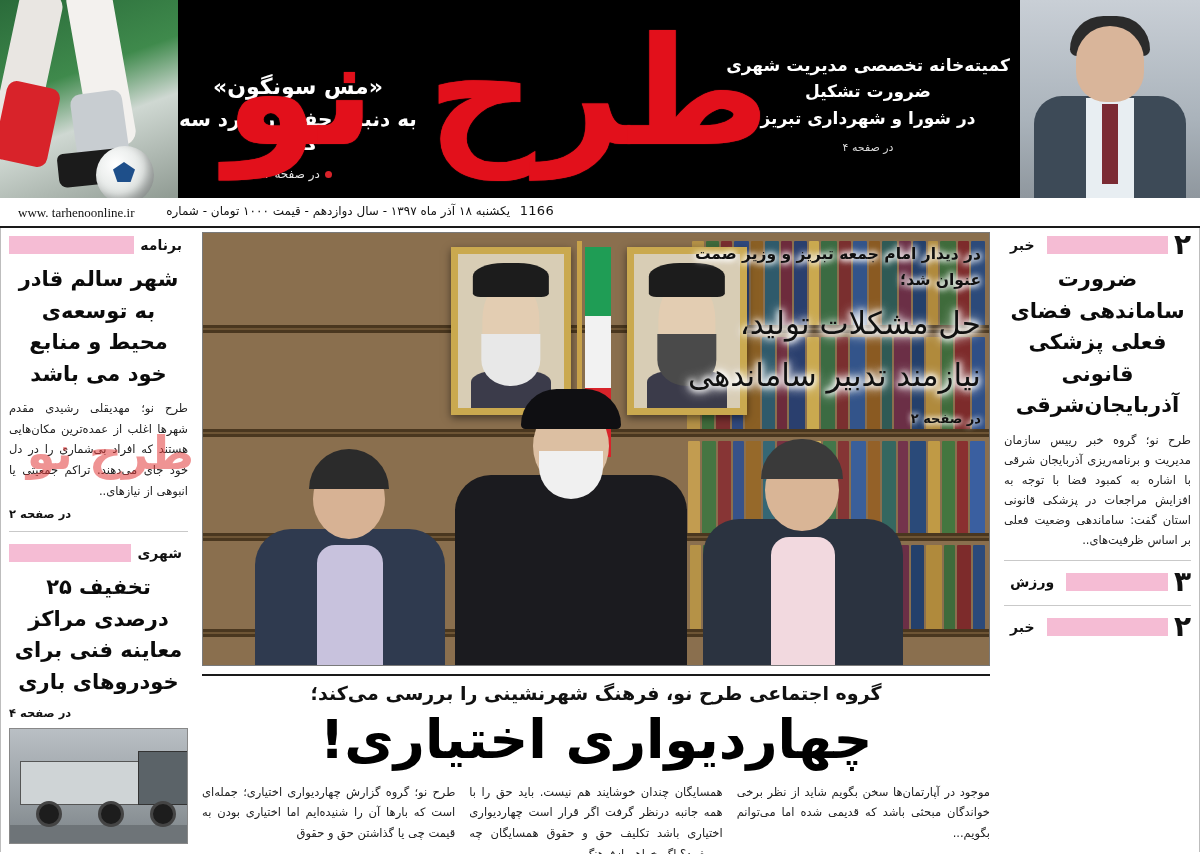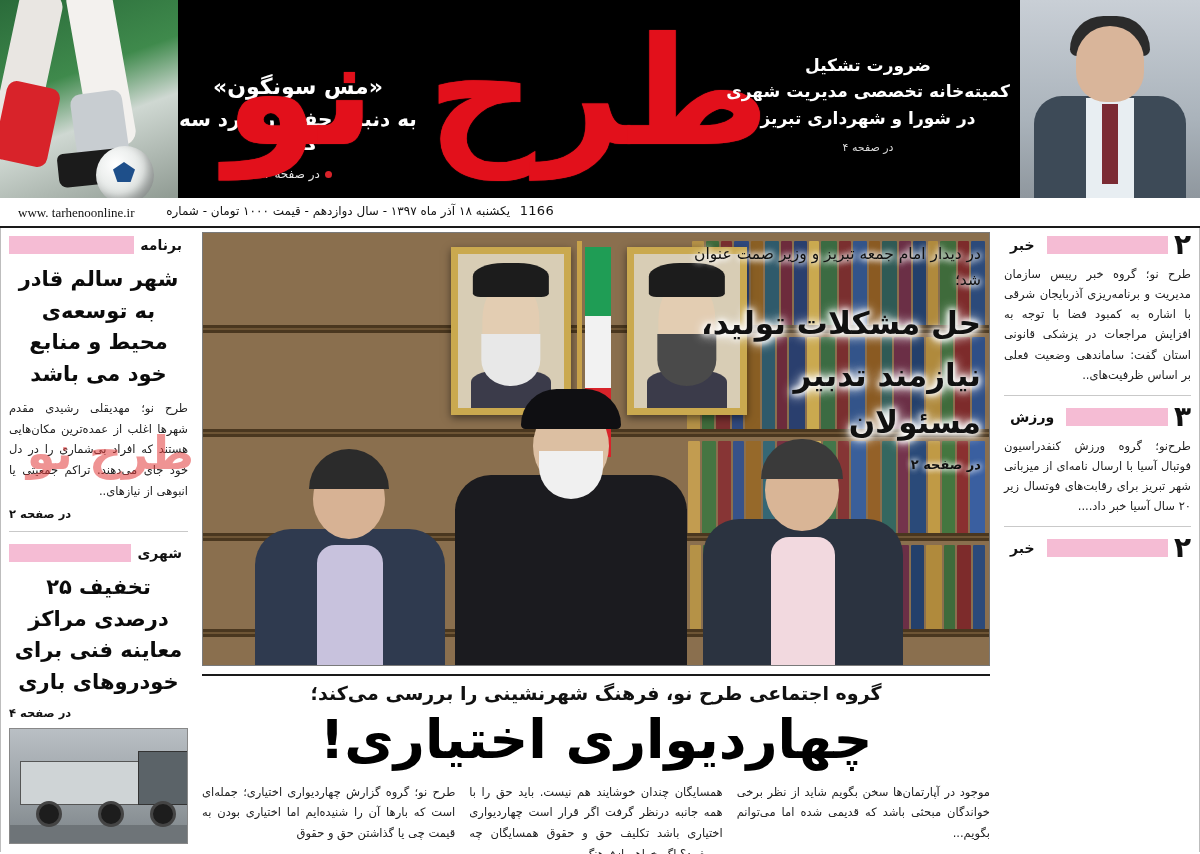--- a/index.html
+++ b/index.html
@@ -290,25 +290,25 @@
   .lead-text {
     position: absolute;
     right: 8px; top: 8px;
     width: 296px;
     text-align: right;
     direction: rtl;
     color: #111;
     background: rgba(255,255,255,0.0);
   }
   .lead-kicker {
-    font-size: 15.5px; font-weight: normal; line-height: 1.7;
+    font-size: 15.5px; font-weight: bold; line-height: 1.7;
     text-shadow: 0 0 6px #fff, 0 0 6px #fff, 0 0 10px #fff;
   }
   .lead-title {
-    font-size: 31px; font-weight: bold; line-height: 1.5; margin-top: 6px;
+    font-size: 31px; font-weight: normal; line-height: 1.5; margin-top: 6px;
     text-shadow: 0 0 6px #fff, 0 0 6px #fff, 0 0 12px #fff, 0 0 14px #fff;
   }
   .lead-more {
     font-size: 13px; font-weight: bold; margin-top: 12px;
     text-shadow: 0 0 6px #fff, 0 0 6px #fff;
   }
 
   .mid-rule { border-top: 2px solid #1a1a1a; margin: 8px 0 6px 0; }
 
   .mid-kicker {
@@ -369,22 +369,22 @@
 
     <div class="mh-headline-left">
       <div class="l1">«مس سونگون»</div>
       <div class="l2">به دنبال حفظ رکورد سه گانه</div>
       <div class="l3"><span class="bulletsq"></span><span>در صفحه ۳</span></div>
     </div>
 
     <div class="mh-logo">طرح نو</div>
 
     <div class="mh-right-text">
+      <div class="r1">کمیته‌خانه تخصصی مدیریت شهری</div>
       <div class="r1">ضرورت تشکیل</div>
-      <div class="r1">کمیته‌خانه تخصصی مدیریت شهری</div>
       <div class="r1">در شورا و شهرداری تبریز</div>
       <div class="r2">در صفحه ۴</div>
     </div>
 
     <div class="mh-photo-right">
       <div class="mr-body"></div>
       <div class="mr-shirt"></div>
       <div class="mr-tie"></div>
       <div class="mr-hair"></div>
       <div class="mr-head"></div>
@@ -571,21 +571,21 @@
         <div class="person" style="left:500px;width:200px;height:180px;">
           <div class="p-body" style="left:0;width:200px;height:146px;background:#2b3340;"></div>
           <div class="p-body" style="left:68px;width:64px;height:128px;background:#f2d9df;border-radius:18px 18px 0 0;"></div>
           <div class="p-head" style="left:62px;bottom:134px;width:74px;height:82px;background:#d9b596;"></div>
           <div class="p-head" style="left:58px;bottom:186px;width:82px;height:40px;background:#3a3a3a;border-radius:42px 42px 0 0;"></div>
         </div>
 
         <div class="lead-text">
           <div class="lead-kicker">در دیدار امام جمعه تبریز و وزیر صمت عنوان شد؛</div>
           <div class="lead-title">حل مشکلات تولید،</div>
-          <div class="lead-title">نیازمند تدبیر مسئولان</div>
+          <div class="lead-title">نیازمند تدبیر ساماندهی</div>
           <div class="lead-more">در  صفحه ۲</div>
         </div>
       </div>
 
       <div class="mid-rule"></div>
 
       <div class="mid-kicker">گروه اجتماعی طرح نو، فرهنگ شهرنشینی را بررسی می‌کند؛</div>
       <div class="mid-title">چهاردیواری اختیاری!</div>
 
       <div class="mid-cols">
@@ -596,30 +596,30 @@
 
     </div>
 
     <div class="col-left">
 
       <div class="kicker num">
         <div class="pagenum">۲</div>
         <div class="bar" style="margin:0 6px;"></div>
         <div class="lbl">خبر</div>
       </div>
+      <div class="side-head">ضرورت ساماندهی فضای فعلی پزشکی قانونی آذربایجان‌شرقی</div>
       <div class="side-body">طرح نو؛ گروه خبر رییس سازمان مدیریت و برنامه‌ریزی آذربایجان شرقی با اشاره به کمبود فضا با توجه به افزایش مراجعات در پزشکی قانونی استان گفت: ساماندهی وضعیت فعلی بر اساس ظرفیت‌های..</div>
 
       <div class="divider"></div>
 
       <div class="kicker num">
         <div class="pagenum">۳</div>
         <div class="bar" style="margin:0 6px;"></div>
         <div class="lbl">ورزش</div>
       </div>
-      <div class="side-body">طرح‌نو؛ گروه ورزش کنفدراسیون فوتبال آسیا با ارسال نامه‌ای از میزبانی شهر تبریز برای رقابت‌های فوتسال زیر ۲۰ سال آسیا خبر داد....</div>
 
       <div class="divider"></div>
 
       <div class="kicker num">
         <div class="pagenum">۲</div>
         <div class="bar" style="margin:0 6px;"></div>
         <div class="lbl">خبر</div>
       </div>
 
     </div>

